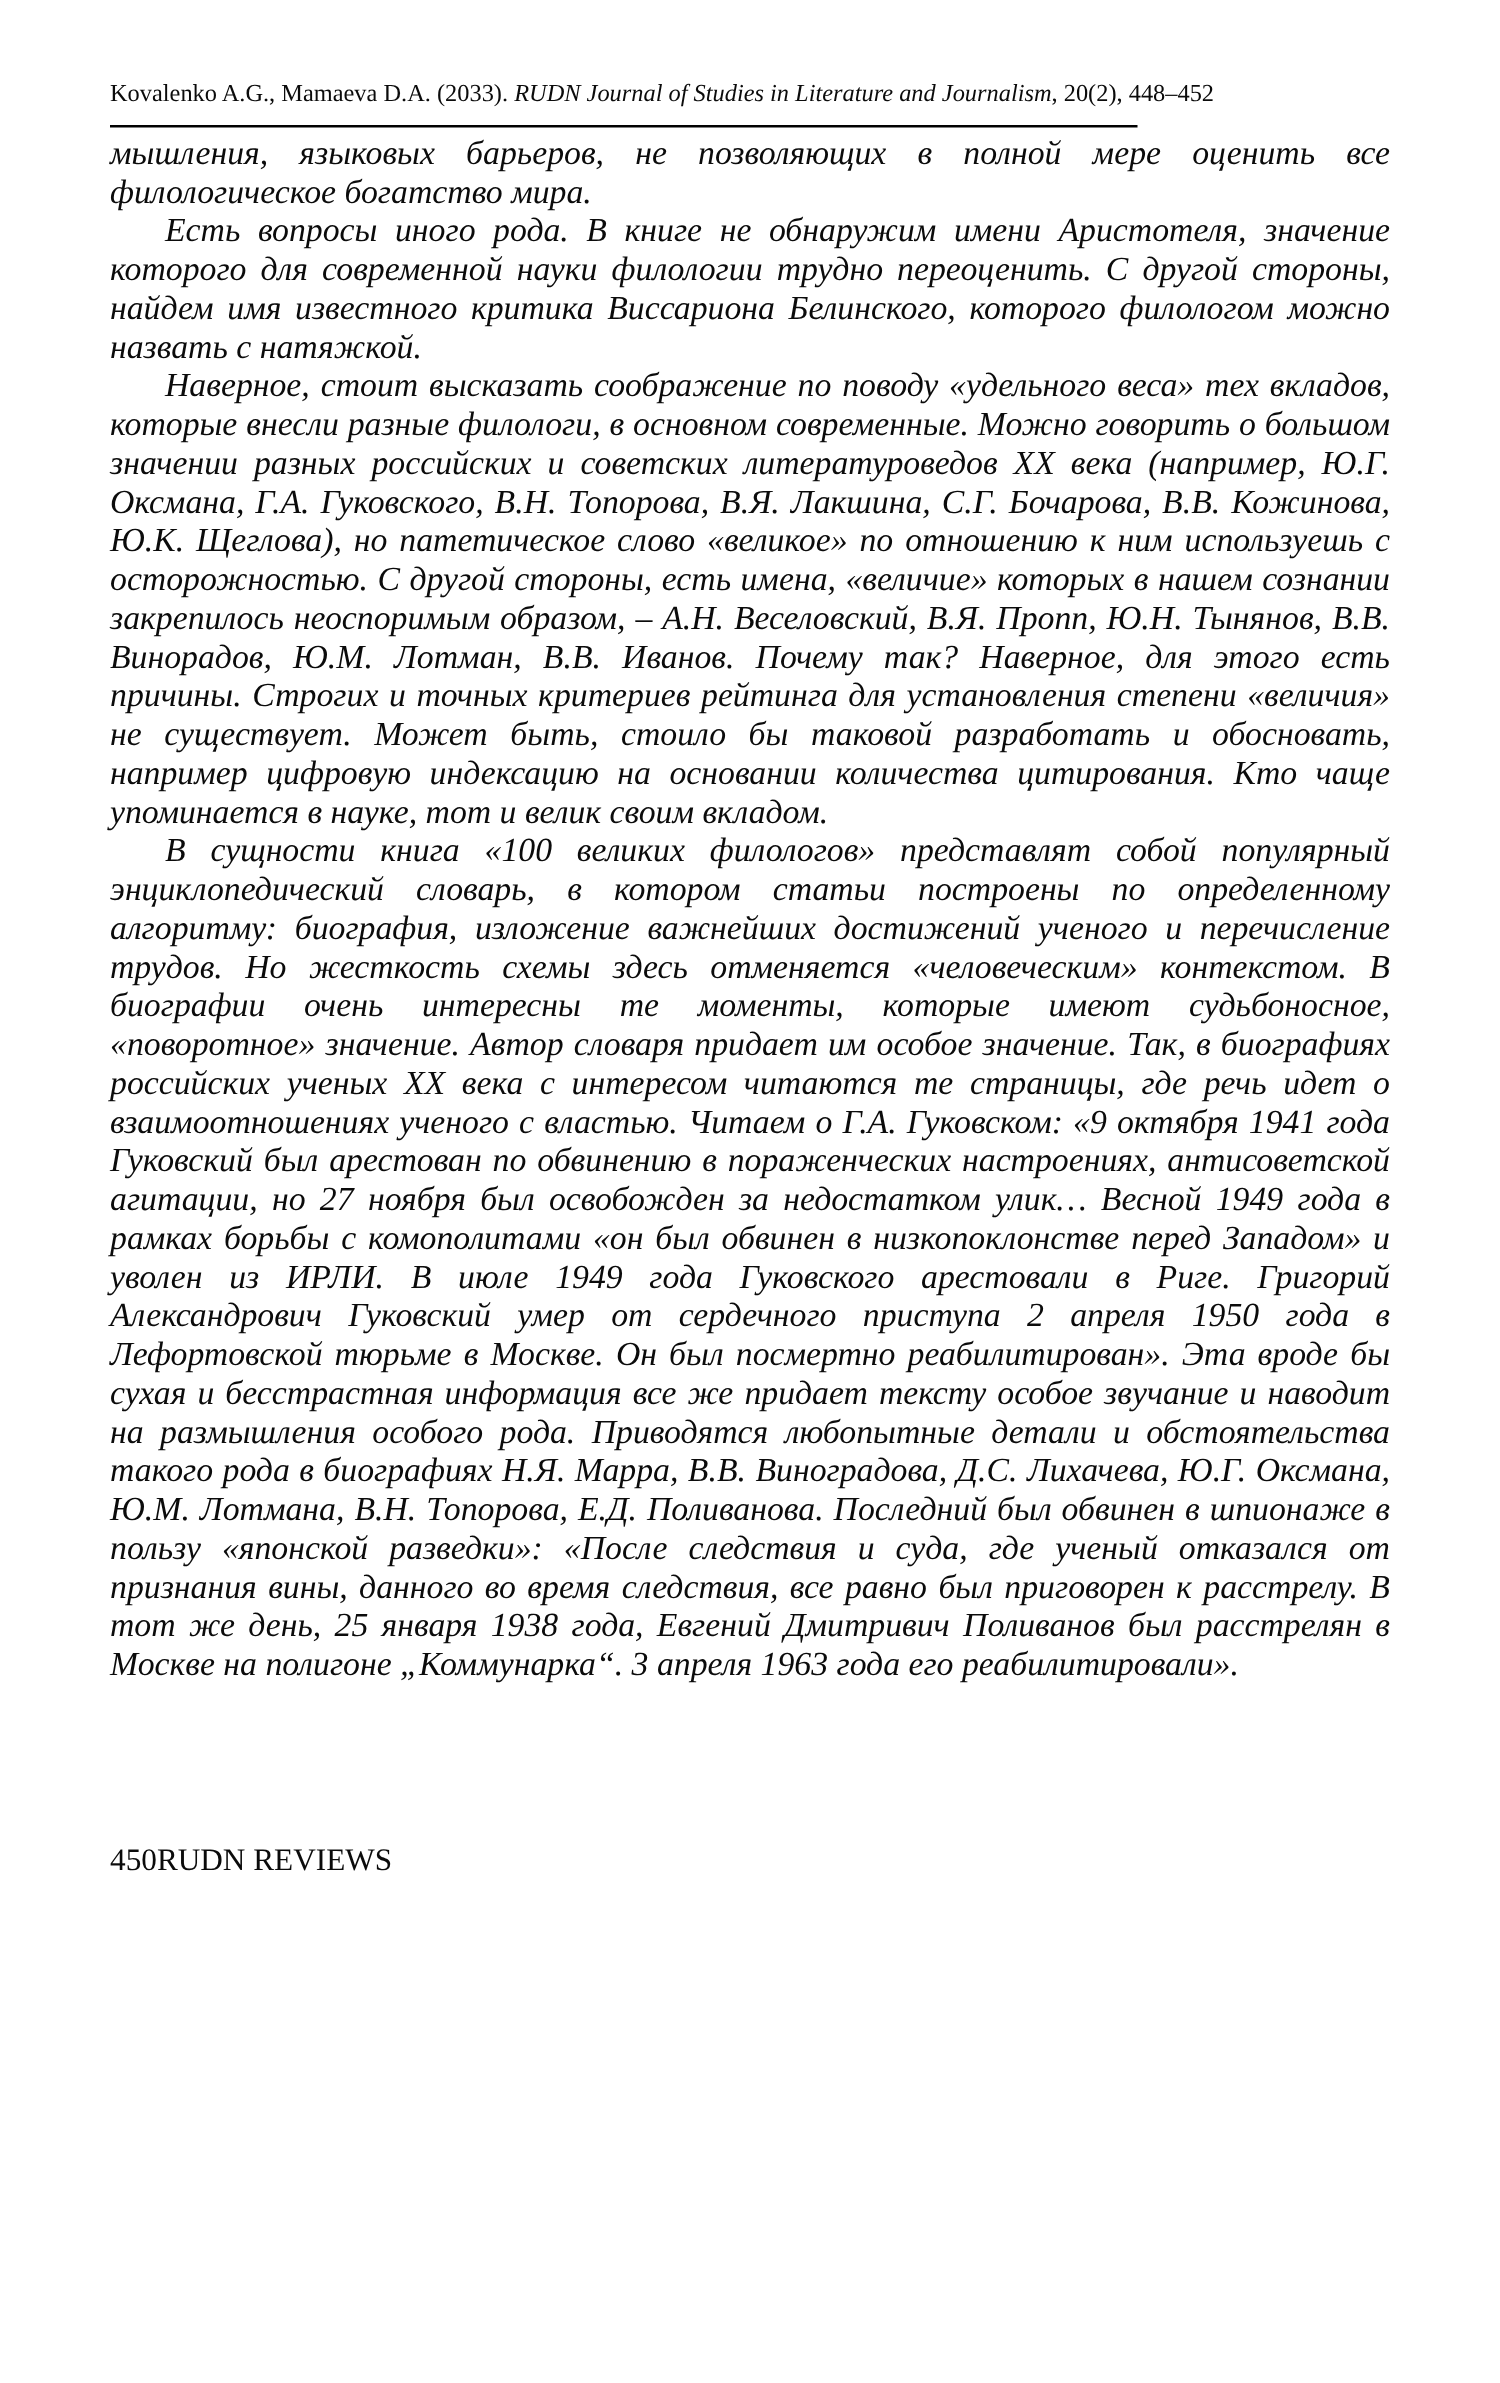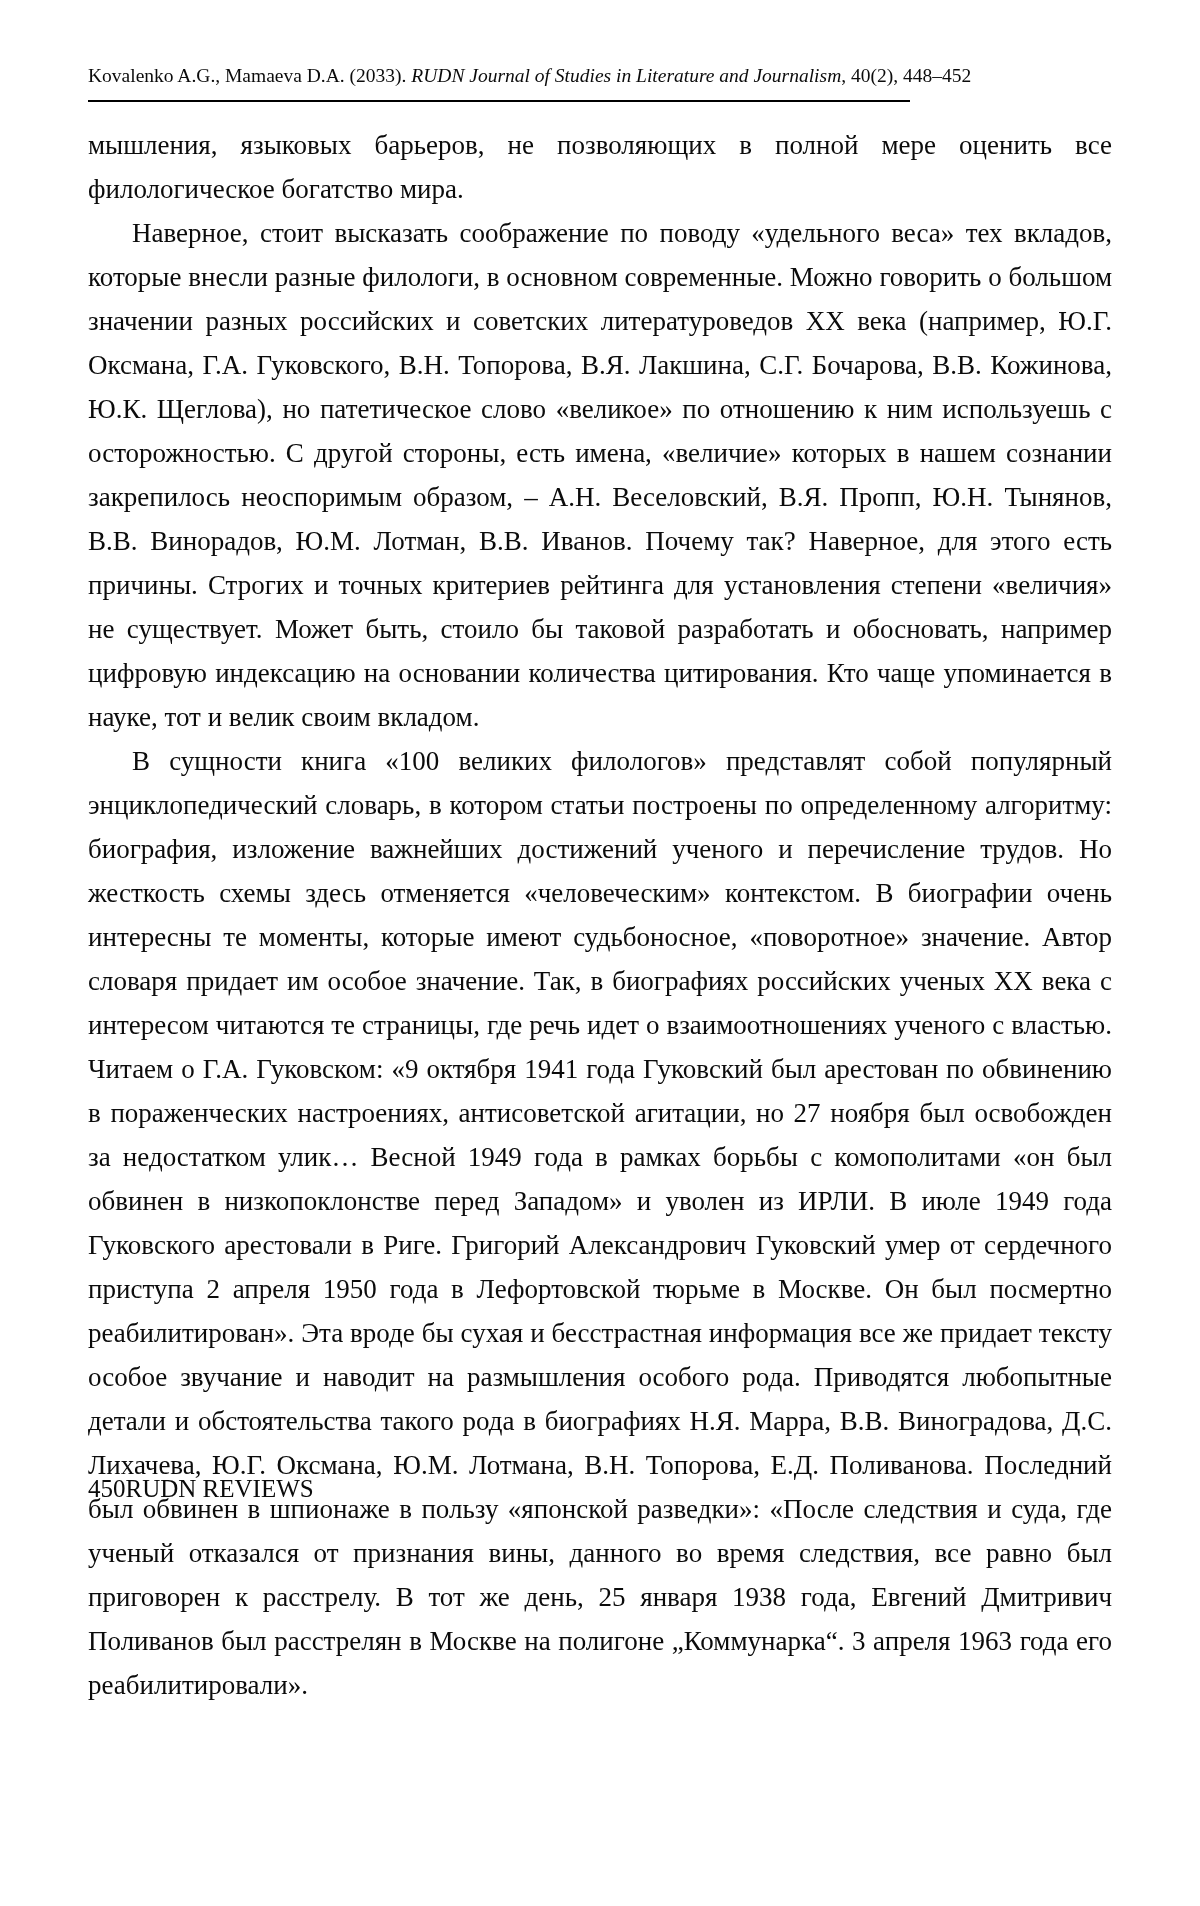--- a/index.html
+++ b/index.html
@@ -33,26 +33,27 @@
   .header-rule {
     position: absolute;
     top: 100px;
     left: 88px;
     width: 822px;
     height: 0;
     border-top: 2.5px solid #000000;
   }
   .article-body {
     position: absolute;
-    top: 123px;
+    top: 107px;
     left: 88px;
     width: 1024px;
     font-size: 27px;
-    line-height: 44px;
+    line-height: 31px;
     text-align: justify;
+    font-style: italic;
   }
   .article-body p {
     margin: 0;
     padding: 0;
   }
   .article-body p.indent {
     text-indent: 44px;
   }
   .page-footer {
     position: absolute;
@@ -64,26 +65,27 @@
     align-items: baseline;
     font-size: 25px;
     line-height: 30px;
   }
 </style>
 </head>
 <body>
 
 <div class="page">
 
-  <div class="running-head"><span>Kovalenko A.G., Mamaeva D.A. (2033). </span><span class="italic">RUDN Journal of Studies in Literature and Journalism</span><span>, 40(2), 448–452</span></div>
+  <div class="running-head"><span>Kovalenko A.G., Mamaeva D.A. (2033). </span><span class="italic">RUDN Journal of Studies in Literature and Journalism</span><span>, 20(2), 448–452</span></div>
 
   <div class="header-rule"></div>
 
   <div class="article-body">
     <p class="no-indent">мышления, языковых барьеров, не позволяющих в полной мере оценить все филологическое богатство мира.</p>
+    <p class="indent">Есть вопросы иного рода. В книге не обнаружим имени Аристотеля, значение которого для современной науки филологии трудно переоценить. С другой стороны, найдем имя известного критика Виссариона Белинского, которого филологом можно назвать с натяжкой.</p>
     <p class="indent">Наверное, стоит высказать соображение по поводу «удельного веса» тех вкладов, которые внесли разные филологи, в основном современные. Можно говорить о большом значении разных российских и советских литературоведов XX века (например, Ю.Г. Оксмана, Г.А. Гуковского, В.Н. Топорова, В.Я. Лакшина, С.Г. Бочарова, В.В. Кожинова, Ю.К. Щеглова), но патетическое слово «великое» по отношению к ним используешь с осторожностью. С другой стороны, есть имена, «величие» которых в нашем сознании закрепилось неоспоримым образом, – А.Н. Веселовский, В.Я. Пропп, Ю.Н. Тынянов, В.В. Винорадов, Ю.М. Лотман, В.В. Иванов. Почему так? Наверное, для этого есть причины. Строгих и точных критериев рейтинга для установления степени «величия» не существует. Может быть, стоило бы таковой разработать и обосновать, например цифровую индексацию на основании количества цитирования. Кто чаще упоминается в науке, тот и велик своим вкладом.</p>
     <p class="indent">В сущности книга «100 великих филологов» представлят собой популярный энциклопедический словарь, в котором статьи построены по определенному алгоритму: биография, изложение важнейших достижений ученого и перечисление трудов. Но жесткость схемы здесь отменяется «человеческим» контекстом. В биографии очень интересны те моменты, которые имеют судьбоносное, «поворотное» значение. Автор словаря придает им особое значение. Так, в биографиях российских ученых XX века с интересом читаются те страницы, где речь идет о взаимоотношениях ученого с властью. Читаем о Г.А. Гуковском: «9 октября 1941 года Гуковский был арестован по обвинению в пораженческих настроениях, антисоветской агитации, но 27 ноября был освобожден за недостатком улик… Весной 1949 года в рамках борьбы с комополитами «он был обвинен в низкопоклонстве перед Западом» и уволен из ИРЛИ. В июле 1949 года Гуковского арестовали в Риге. Григорий Александрович Гуковский умер от сердечного приступа 2 апреля 1950 года в Лефортовской тюрьме в Москве. Он был посмертно реабилитирован». Эта вроде бы сухая и бесстрастная информация все же придает тексту особое звучание и наводит на размышления особого рода. Приводятся любопытные детали и обстоятельства такого рода в биографиях Н.Я. Марра, В.В. Виноградова, Д.С. Лихачева, Ю.Г. Оксмана, Ю.М. Лотмана, В.Н. Топорова, Е.Д. Поливанова. Последний был обвинен в шпионаже в пользу «японской разведки»: «После следствия и суда, где ученый отказался от признания вины, данного во время следствия, все равно был приговорен к расстрелу. В тот же день, 25 января 1938 года, Евгений Дмитривич Поливанов был расстрелян в Москве на полигоне „Коммунарка“. 3 апреля 1963 года его реабилитировали».</p>
   </div>
 
   <div class="page-footer">
     <span>450</span>
     <span>RUDN REVIEWS</span>
   </div>
 
 </div>

